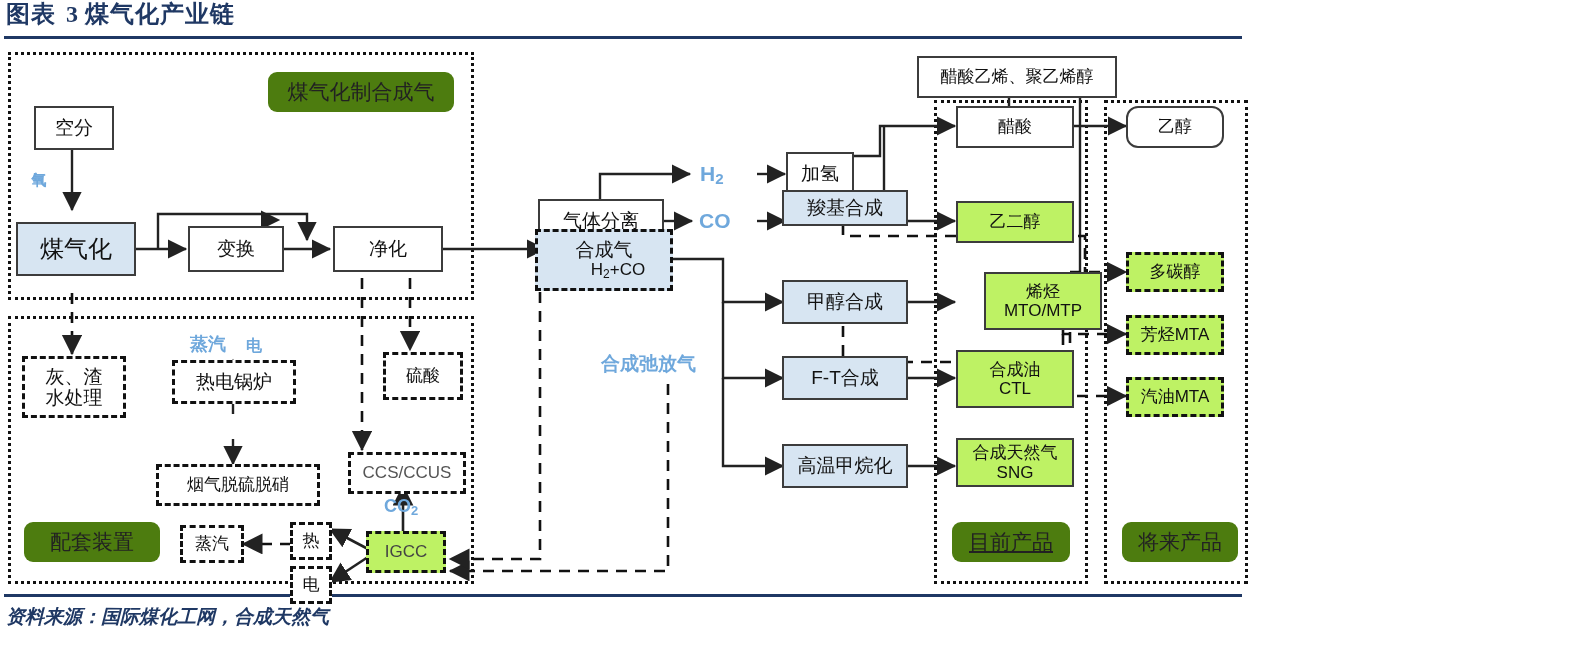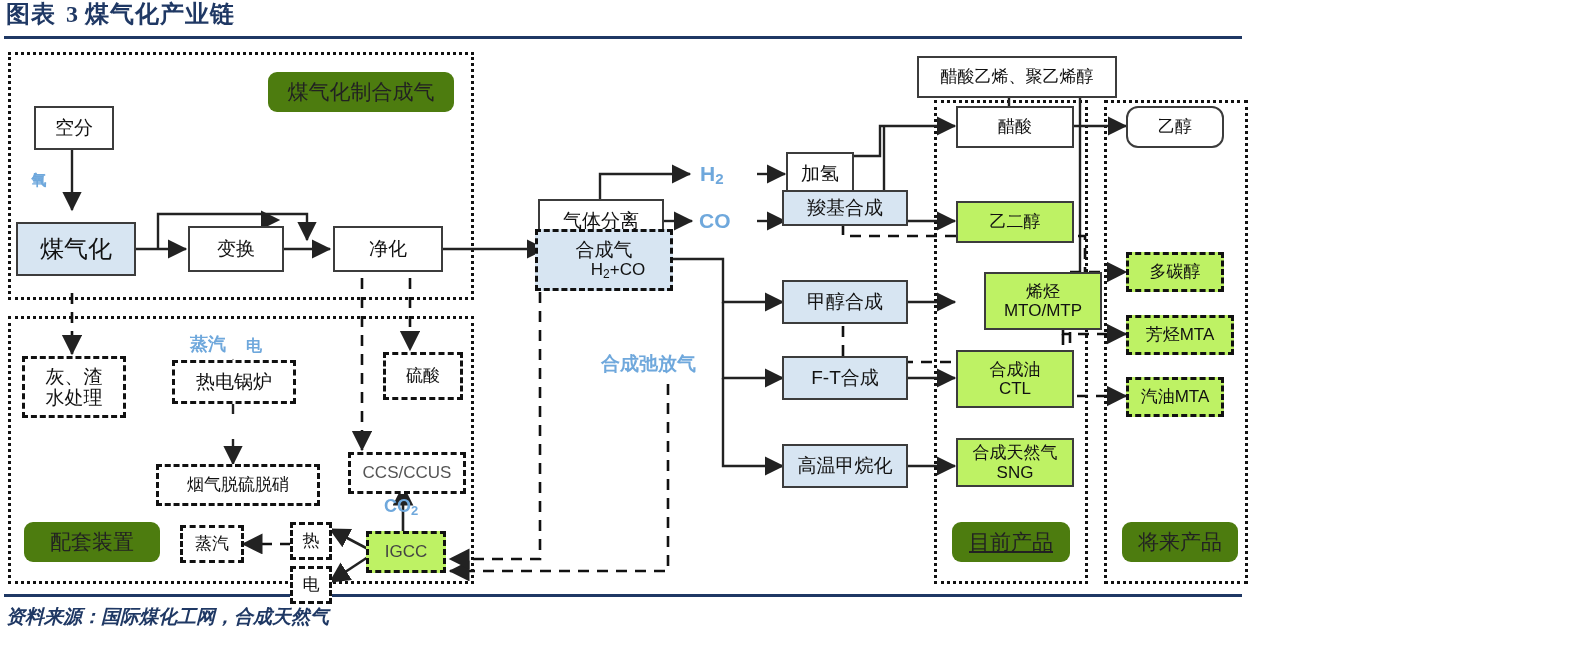--- a/index.html
+++ b/index.html
@@ -211,17 +211,17 @@
       <span>合成油</span>
       <span class="l2">CTL</span>
     </div>
     <div class="bx solid green sm" style="left:956px;top:394px;width:118px;height:49px;flex-direction:column;">
       <span>合成天然气</span>
       <span class="l2">SNG</span>
     </div>
 
     <div class="bx solid sm" style="left:1126px;top:62px;width:98px;height:42px;border-radius:12px;">乙醇</div>
     <div class="bx dash green sm" style="left:1126px;top:208px;width:98px;height:40px;">多碳醇</div>
-    <div class="bx dash green sm" style="left:1126px;top:271px;width:108px;height:40px;">芳烃MTA</div>
+    <div class="bx dash green sm" style="left:1126px;top:271px;width:98px;height:40px;">芳烃MTA</div>
     <div class="bx dash green sm" style="left:1126px;top:333px;width:98px;height:40px;">汽油MTA</div>
 
   </div>
 </div>
 
 </body></html>

